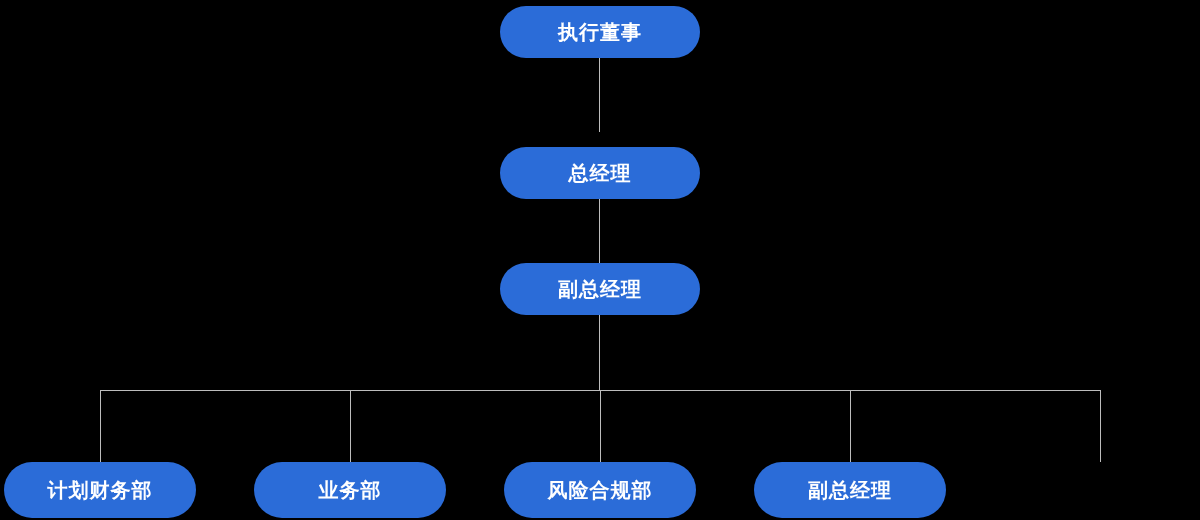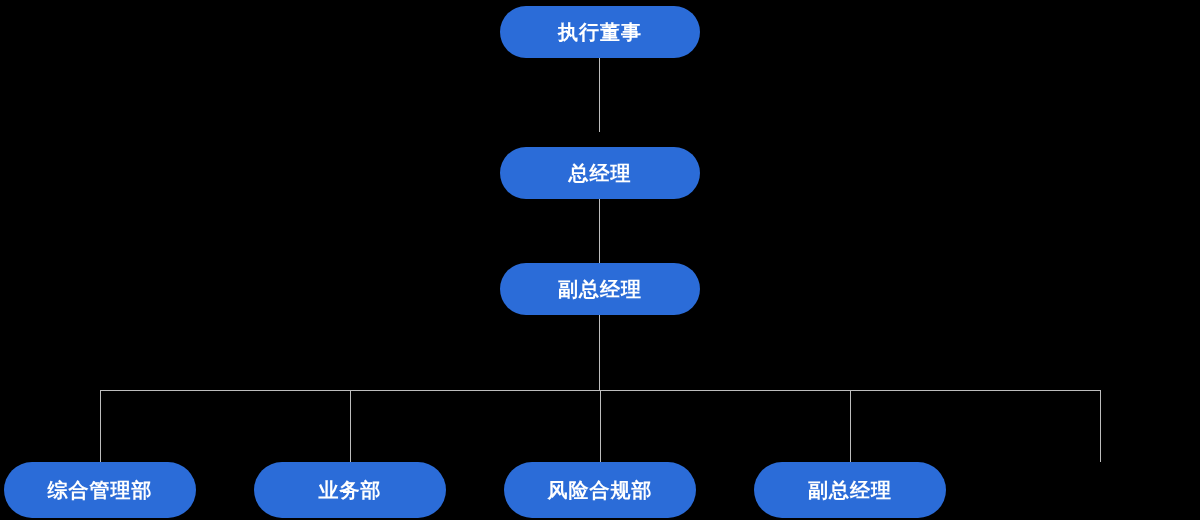--- a/index.html
+++ b/index.html
@@ -77,21 +77,21 @@
 
   <div class="node lv-top n-gm">
     <span>总经理</span>
   </div>
 
   <div class="node lv-top n-dgm">
     <span>副总经理</span>
   </div>
 
   <div class="node lv-bot n-b0">
-    <span>综合管理部</span>
+    <span>计划财务部</span>
   </div>
   <div class="node lv-bot n-b2">
     <span>风险合规部</span>
   </div>
   <div class="node lv-bot n-b1">
     <span>业务部</span>
   </div>
   <div class="node lv-bot n-b3">
     <span>副总经理</span>
   </div>

